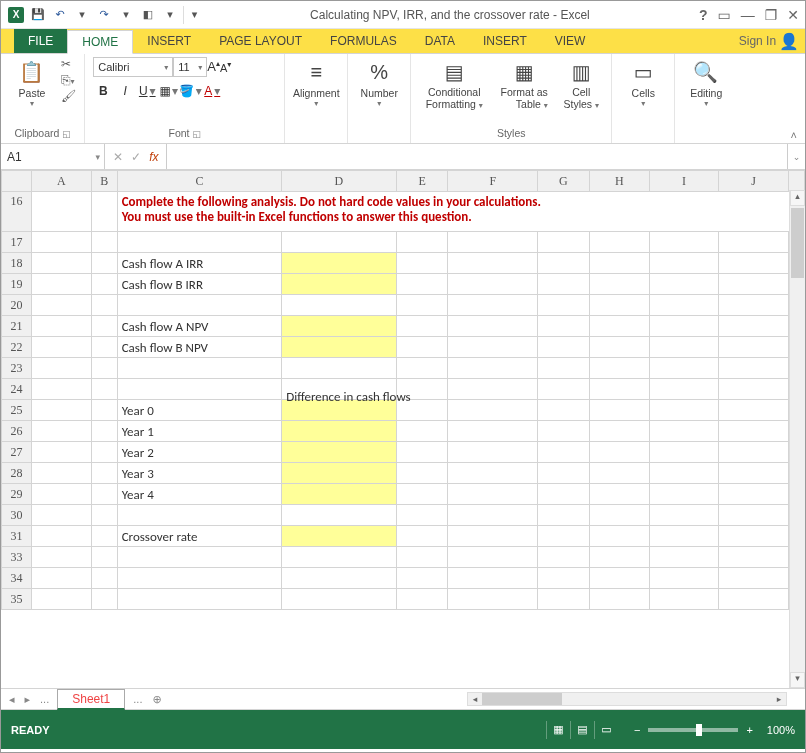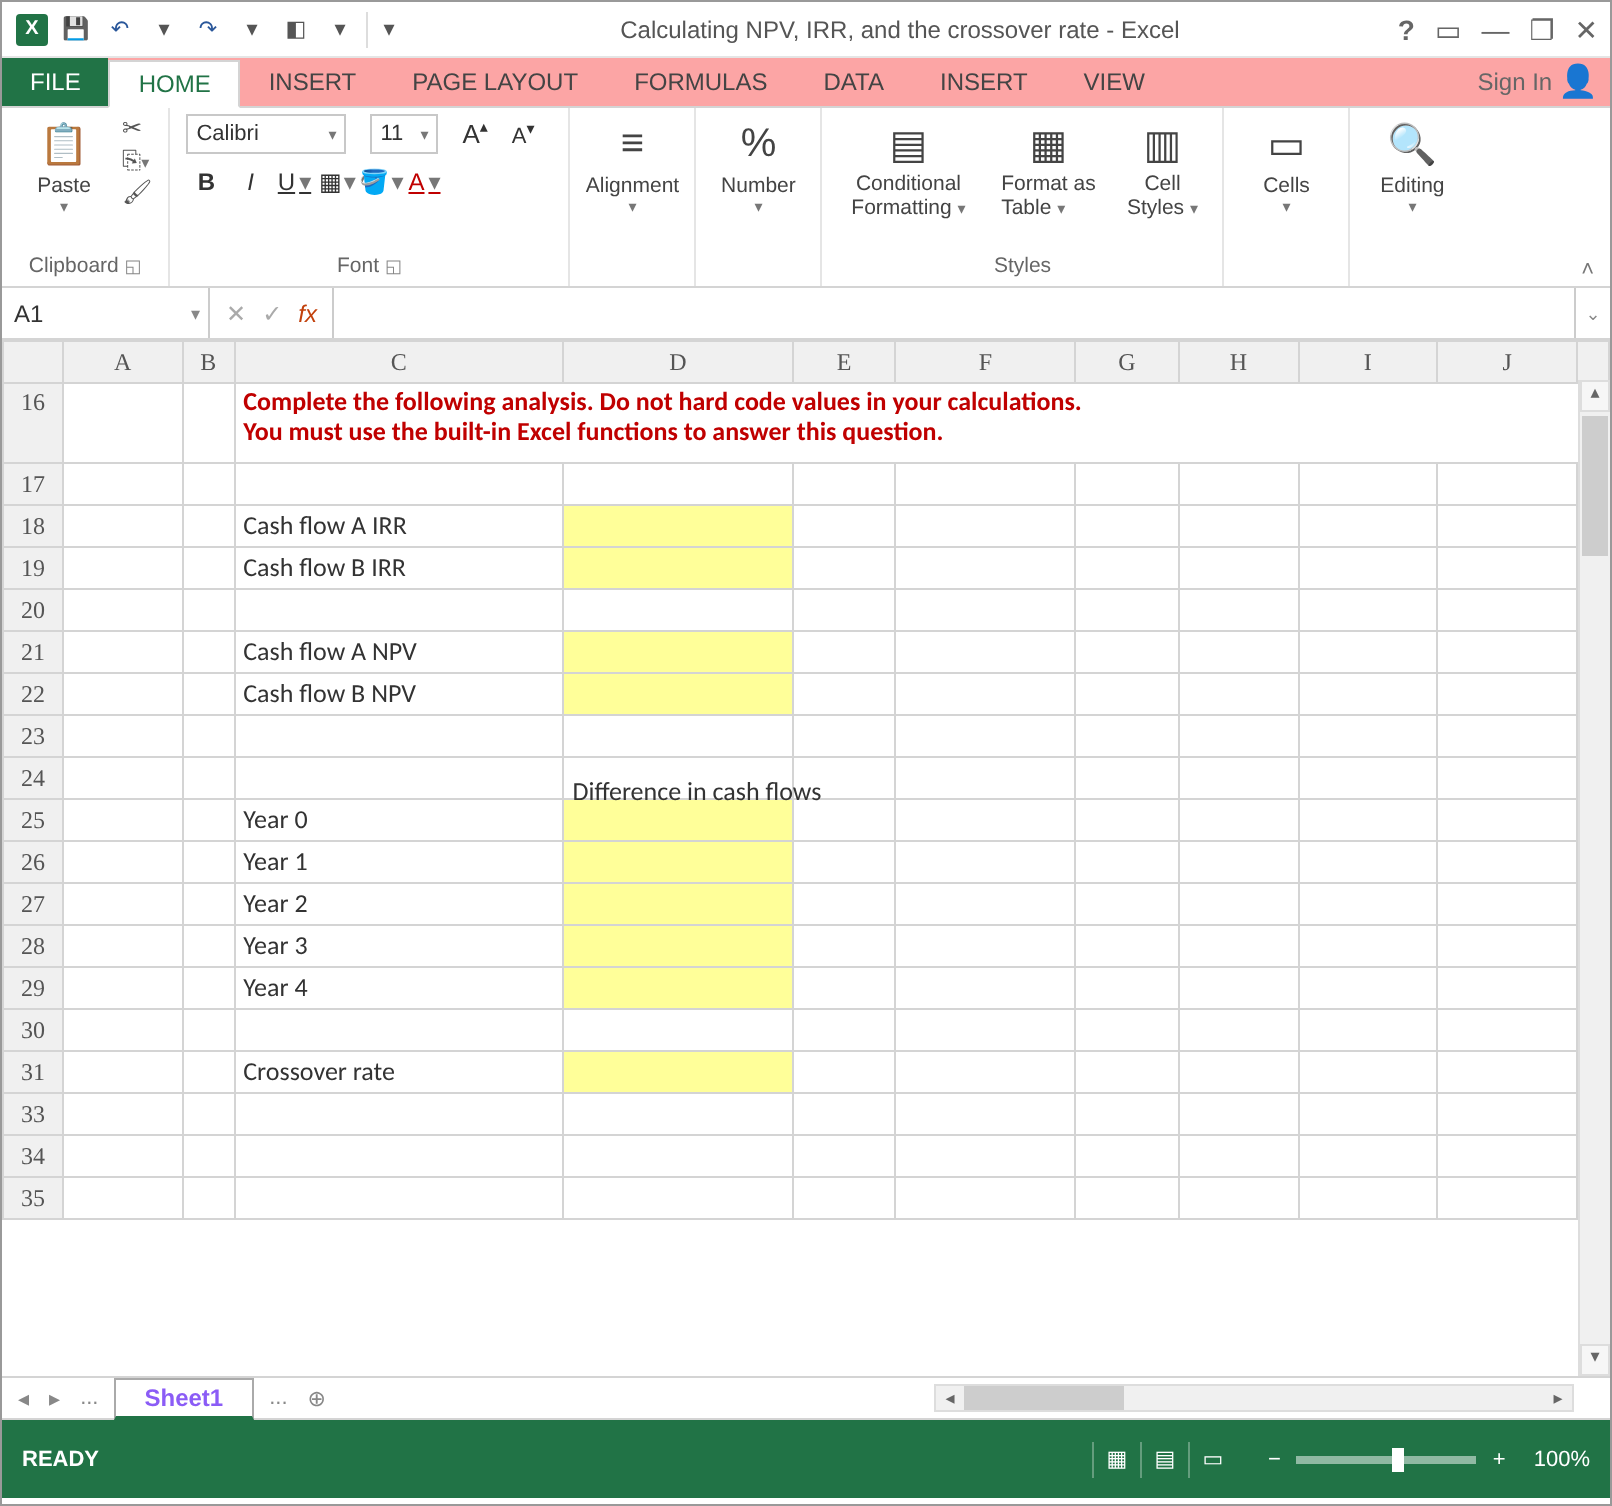--- a/index.html
+++ b/index.html
@@ -6,37 +6,37 @@
 body { font-family: "Segoe UI", Tahoma, sans-serif; font-size: 12px; color: #333; background: #fff; width: 806px; height: 753px; overflow: hidden; border: 1px solid #999; position: relative; }
 
 
 .titlebar { height: 28px; background: #fff; display: flex; align-items: center; padding: 0 6px; border-bottom: 1px solid #e5e5e5; }
 .titlebar .qat { display: flex; gap: 4px; align-items: center; }
 .titlebar .qat-item { width: 18px; height: 18px; display: flex; align-items: center; justify-content: center; font-size: 11px; color: #555; }
 .titlebar .title { flex: 1; text-align: center; font-size: 12px; color: #555; }
 .titlebar .win-controls { display: flex; gap: 10px; align-items: center; color: #666; font-size: 14px; }
 
 
-.ribbon-tabs { height: 25px; display: flex; align-items: stretch; background: #fca5a5; border-bottom: 1px solid #d4d4d4; padding-left: 0; }
+.ribbon-tabs { height: 25px; display: flex; align-items: stretch; background: #fde047; border-bottom: 1px solid #d4d4d4; padding-left: 13px; }
 .tab { padding: 4px 14px; font-size: 12px; color: #444; cursor: pointer; display: flex; align-items: center; }
 .tab.file { background: #217346; color: #fff; margin-right: 0; }
 .tab.active { border: 1px solid #d4d4d4; border-bottom: 1px solid #fff; background: #fff; color: #217346; position: relative; top: 1px; }
 .signin { margin-left: auto; padding: 2px 6px; color: #666; display: flex; align-items: center; gap: 3px; }
 
 
 .ribbon { height: 90px; background: #fff; border-bottom: 1px solid #d4d4d4; display: flex; position: relative; }
 .collapse-ribbon { position: absolute; right: 8px; bottom: 2px; color: #777; font-size: 11px; }
 .group { border-right: 1px solid #e5e5e5; padding: 3px 8px 2px 8px; display: flex; flex-direction: column; }
 .group-body { flex: 1; display: flex; align-items: flex-start; gap: 6px; }
 .group-label { text-align: center; font-size: 10.5px; color: #666; height: 14px; }
 .dlaunch { font-size: 9px; color: #888; }
 .bigbtn { display: flex; flex-direction: column; align-items: center; justify-content: flex-start; width: 46px; font-size: 10.5px; color: #444; }
 .bigbtn .icon { width: 30px; height: 30px; display: flex; align-items: center; justify-content: center; font-size: 20px; }
 .smallcol { display: flex; flex-direction: column; gap: 2px; }
-.font-row { display: flex; gap: 12px; align-items: center; }
+.font-row { display: flex; gap: 0; align-items: center; }
 .font-name { width: 80px; height: 20px; border: 1px solid #c8c8c8; font-size: 11px; padding: 0 4px; display: flex; align-items: center; justify-content: space-between; }
 .font-size { width: 34px; height: 20px; border: 1px solid #c8c8c8; font-size: 11px; padding: 0 4px; display: flex; align-items: center; justify-content: space-between; }
 .bisu { display: flex; gap: 2px; }
 .bisu span { width: 20px; height: 20px; display: flex; align-items: center; justify-content: center; border: 1px solid transparent; font-size: 12px; }
 
 
 .formula-bar { height: 26px; display: flex; align-items: stretch; border-bottom: 1px solid #d4d4d4; }
 .name-box { width: 104px; border-right: 1px solid #ccc; display: flex; align-items: center; padding: 0 6px; font-size: 12px; position: relative; }
 .name-box .dd { position: absolute; right: 4px; color: #888; font-size: 9px; }
 .fb-buttons { display: flex; align-items: center; gap: 8px; padding: 0 8px; border-right: 1px solid #ccc; color: #aaa; }
@@ -65,21 +65,21 @@
 .row16 td, .row16 th { height: 40px; vertical-align: top; padding-top: 2px; }
 
 .vscroll { position: absolute; right: 0; top: 20px; bottom: 0; width: 16px; background: #f0f0f0; border-left: 1px solid #ddd; }
 .vscroll .arrow { height: 16px; text-align: center; font-size: 9px; color: #666; background: #f6f6f6; border: 1px solid #ddd; }
 .vscroll .thumb { position: absolute; top: 18px; left: 1px; right: 1px; height: 70px; background: #cdcdcd; }
 
 
 .sheet-tabs { height: 22px; display: flex; align-items: center; background: #fff; border-top: 1px solid #d4d4d4; border-bottom: 1px solid #d4d4d4; padding: 0 6px; gap: 6px; position: relative; }
 .sheet-tabs .nav { color: #888; font-size: 11px; padding: 0 2px; }
 .sheet-tab { padding: 2px 14px; font-size: 12px; }
-.sheet-tab.active { background: #fff; border: 1px solid #aaa; border-bottom: 2px solid #217346; font-weight: bold; color: #8b5cf6; }
+.sheet-tab.active { background: #fff; border: 1px solid #aaa; border-bottom: 2px solid #217346; font-weight: normal; color: #ef4444; }
 .hscroll { position: absolute; right: 18px; width: 320px; height: 14px; background: #f0f0f0; border: 1px solid #ddd; display: flex; align-items: center; }
 .hscroll .harrow { width: 14px; text-align: center; font-size: 9px; color: #666; }
 .hscroll .htrack { flex: 1; position: relative; }
 .hscroll .hthumb { position: absolute; left: 0; width: 80px; top: -6px; height: 12px; background: #cdcdcd; }
 
 
 .status-bar { height: 39px; background: #217346; color: #fff; display: flex; align-items: center; padding: 0 10px; font-size: 11px; }
 .status-bar .spacer { flex: 1; }
 .viewbtns { display: flex; gap: 0; }
 .viewbtns span { width: 24px; height: 18px; display: flex; align-items: center; justify-content: center; border-left: 1px solid rgba(255,255,255,.3); font-size: 11px;}
@@ -201,21 +201,21 @@
   </div>
 
   <div class="group">
     <div class="group-body">
       <div class="bigbtn" style="width:70px;">
         <div class="icon">▤</div>
         <span style="text-align:center;line-height:1.1;">Conditional<br>Formatting <span class="caret">▾</span></span>
       </div>
       <div class="bigbtn" style="width:58px;">
         <div class="icon">▦</div>
-        <span style="text-align:left;line-height:1.1;">Format as<br>Table <span class="caret">▾</span></span>
+        <span style="text-align:right;line-height:1.1;">Format as<br>Table <span class="caret">▾</span></span>
       </div>
       <div class="bigbtn" style="width:44px;">
         <div class="icon">▥</div>
         <span style="text-align:center;line-height:1.1;">Cell<br>Styles <span class="caret">▾</span></span>
       </div>
     </div>
     <div class="group-label">Styles</div>
   </div>
 
   <div class="group">

